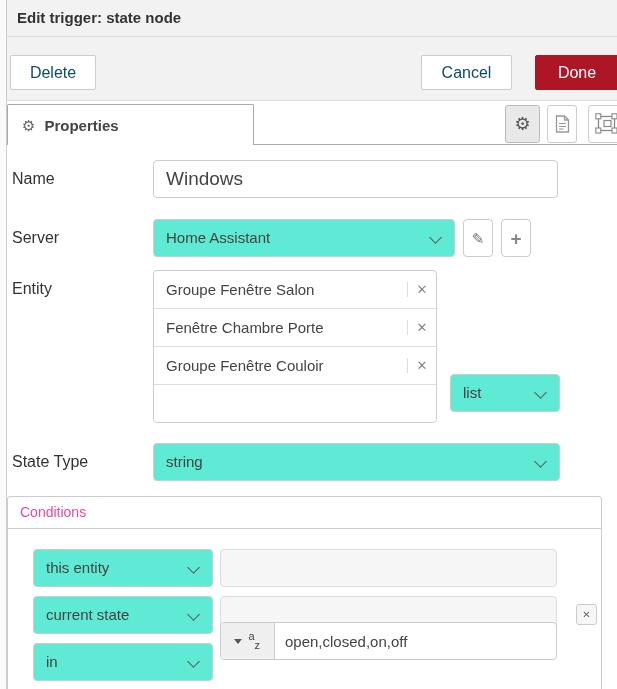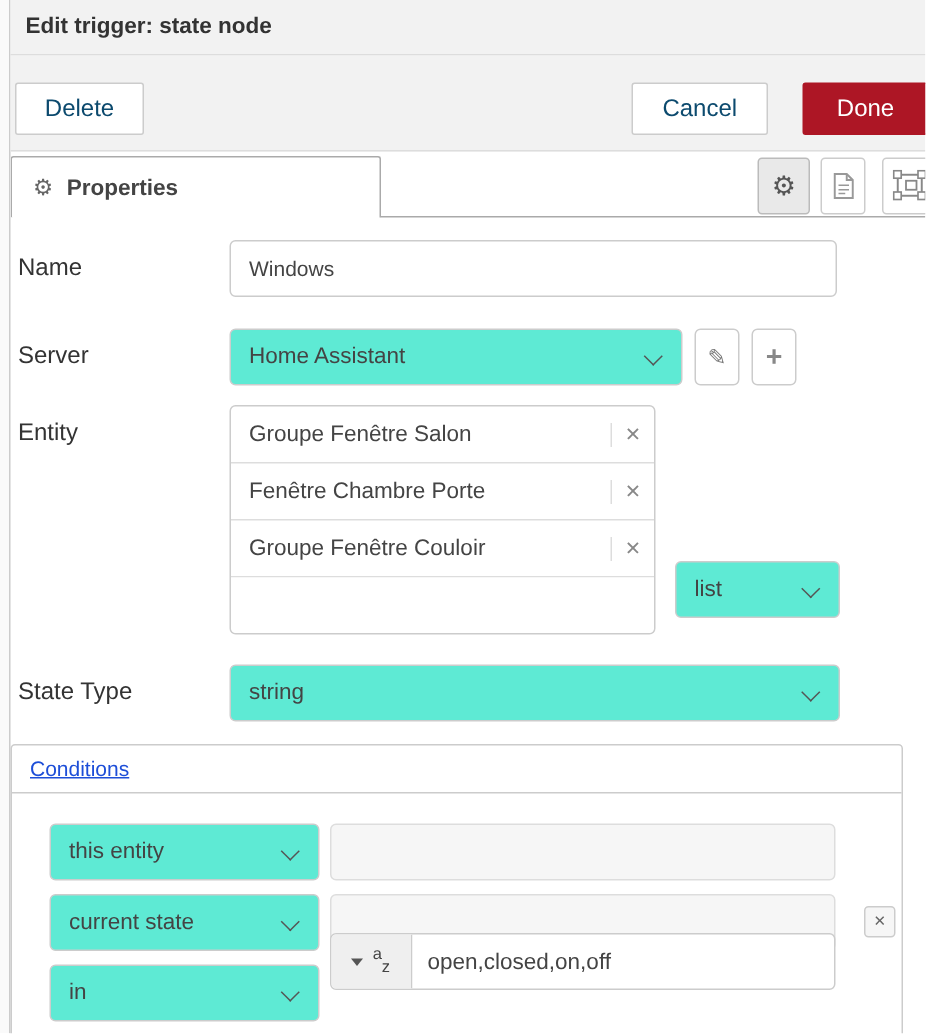--- a/index.html
+++ b/index.html
@@ -30,21 +30,21 @@
   .icon-btn.selected{background:#e9e9e9;border-color:#bbb;}
   .btn-gear{left:505px;width:35px;}
   .btn-doc{left:547px;width:30px;}
   .btn-appearance{left:588px;width:38px;}
   .gear-glyph{font-size:18px;color:#555;line-height:1;}
 
   
   .flabel{position:absolute;left:12px;font-size:16px;color:#333;}
 
   
-  .tinput{position:absolute;box-sizing:border-box;height:38px;border:1px solid #ccc;border-radius:4px;font-family:inherit;font-size:14px;color:#444;padding:0 10px 0 12px;background:#fff;outline:none;}
+  .tinput{position:absolute;box-sizing:border-box;height:38px;border:1px solid #ccc;border-radius:4px;font-family:inherit;font-size:19px;color:#444;padding:0 10px 0 12px;background:#fff;outline:none;}
   .sel{position:absolute;box-sizing:border-box;height:38px;border:1px solid #ccc;border-radius:4px;background:#5eead4;font-size:15px;color:#444;line-height:36px;padding-left:12px;cursor:pointer;}
   .chev{position:absolute;right:14px;top:13px;width:8px;height:8px;border-right:1.6px solid #555;border-bottom:1.6px solid #555;transform:rotate(45deg);}
 
   .name-input{left:153px;top:160px;width:405px;}
   .server-sel{left:153px;top:219px;width:302px;}
   .sq-btn{position:absolute;top:219px;width:30px;height:38px;box-sizing:border-box;background:#fff;border:1px solid #ccc;border-radius:4px;display:flex;align-items:center;justify-content:center;cursor:pointer;}
   .pencil-btn{left:463px;}
   .plus-btn{left:501px;}
   .pencil-glyph{font-size:15px;color:#777;line-height:1;}
   .plus-glyph{font-size:19px;color:#888;font-weight:bold;line-height:1;}
@@ -55,21 +55,21 @@
   .entity-text{flex:1;font-size:15px;color:#444;line-height:37px;padding-left:12px;white-space:nowrap;overflow:hidden;}
   .entity-x{width:28px;border-left:1px solid #ddd;display:flex;align-items:center;justify-content:center;font-size:13px;font-weight:bold;color:#888;cursor:pointer;}
   .entity-new{height:37px;display:flex;}
   .entity-new input{flex:1;border:none;outline:none;font-family:inherit;font-size:15px;color:#444;padding-left:12px;border-radius:0 0 4px 4px;}
   .list-sel{left:450px;top:374px;width:110px;}
 
   .state-sel{left:153px;top:443px;width:407px;}
 
   
   .cond-panel{position:absolute;left:7px;top:496px;width:595px;height:204px;box-sizing:border-box;border:1px solid #ccc;border-radius:3px;background:#fff;}
-  .cond-header{height:31px;border-bottom:1px solid #ccc;font-size:14px;color:#1d4ed8;line-height:30px;padding-left:12px;text-decoration:underline;}
+  .cond-header{height:31px;border-bottom:1px solid #ccc;font-size:14px;color:#ec4899;line-height:30px;padding-left:12px;}
   .cond-sel{left:33px;width:180px;}
   .row1{top:549px;} .row2{top:596px;} .row3{top:643px;}
   .cond-input{left:220px;width:337px;background:#f6f6f6;border-color:#ddd;}
   .cond-x{position:absolute;left:576px;top:604px;width:21px;height:21px;box-sizing:border-box;border:1px solid #ccc;border-radius:3px;background:#f6f6f6;display:flex;align-items:center;justify-content:center;font-size:10px;font-weight:bold;color:#666;cursor:pointer;}
 
   
   .typed-input{position:absolute;left:220px;top:622px;width:337px;height:38px;box-sizing:border-box;border:1px solid #ccc;border-radius:4px;background:#fff;display:flex;}
   .ti-btn{width:53px;background:#efefef;border-right:1px solid #ccc;border-radius:3px 0 0 3px;display:flex;align-items:center;justify-content:center;gap:7px;cursor:pointer;}
   .tri{width:0;height:0;border-left:4px solid transparent;border-right:4px solid transparent;border-top:5px solid #555;}
   .az{position:relative;width:13px;height:20px;color:#444;}

